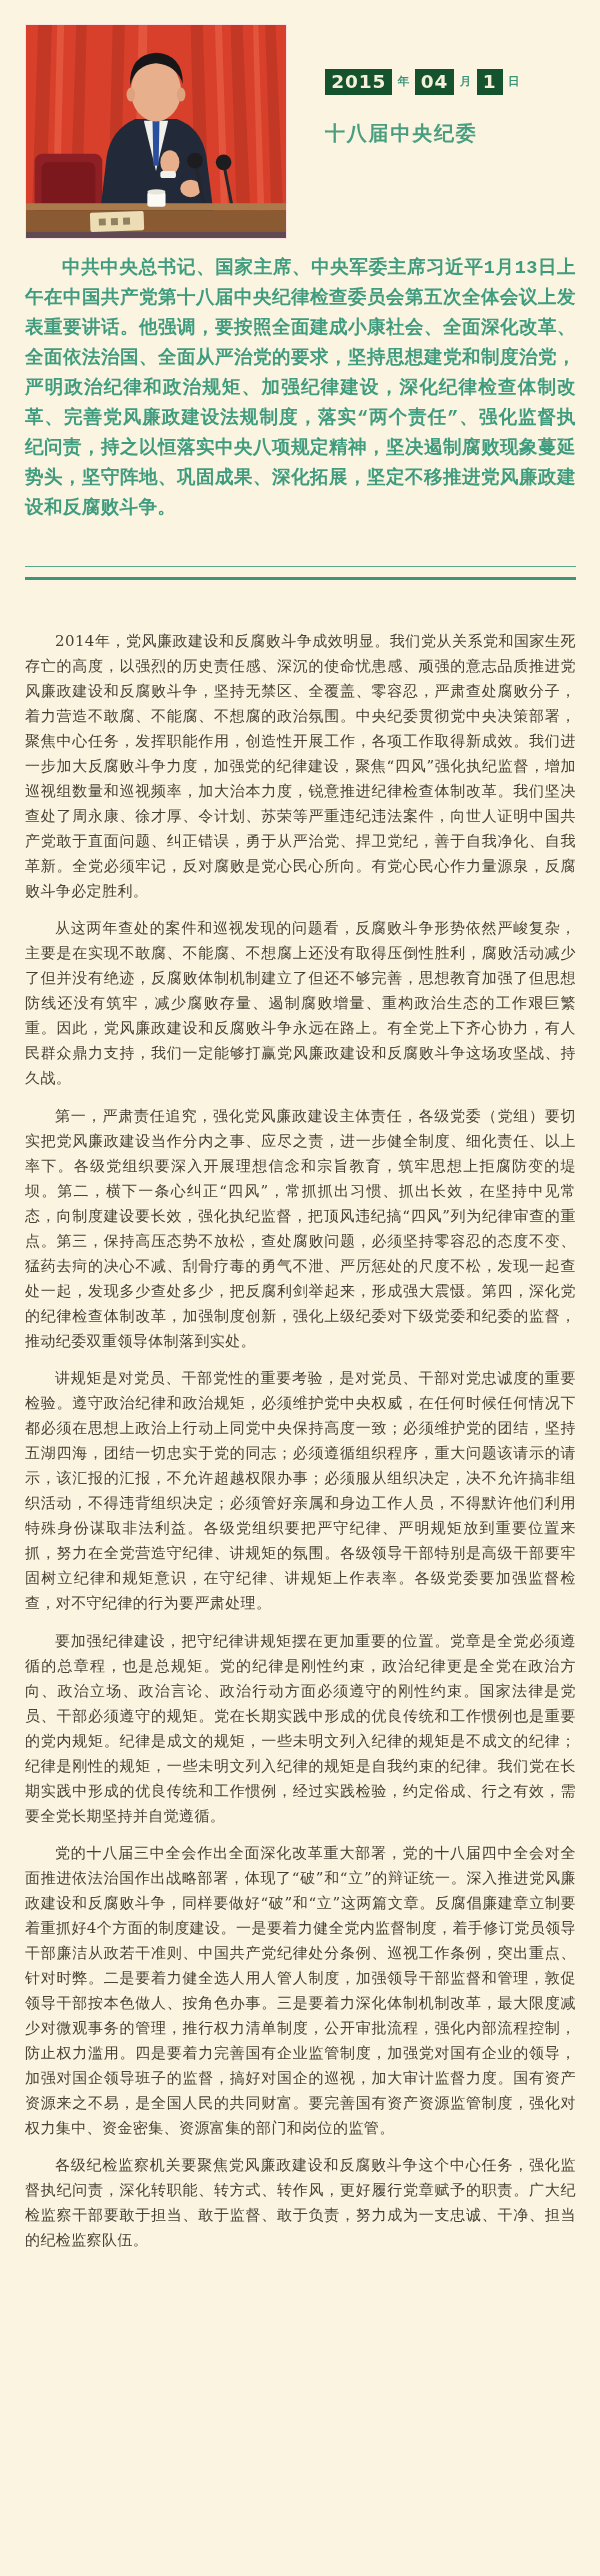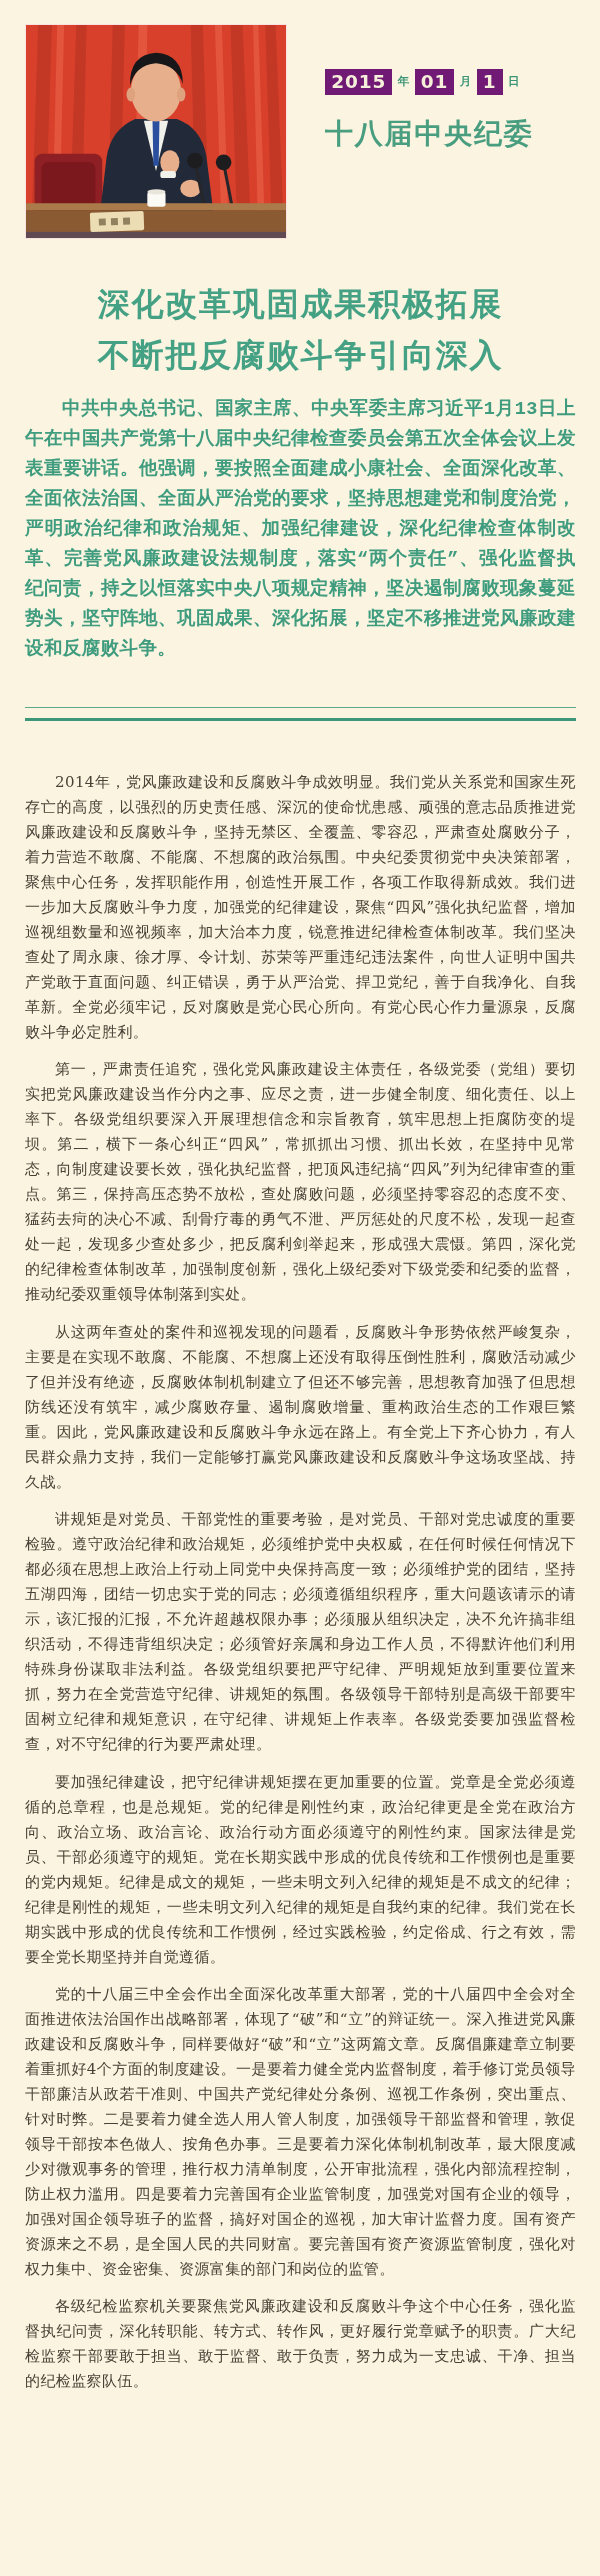--- a/index.html
+++ b/index.html
@@ -16,31 +16,31 @@
   .header{position:relative;height:240px;}
   .photo{
     position:absolute;left:25px;top:24px;width:262px;height:215px;
     border:1.8px solid rgba(255,255,255,.85);
     box-sizing:border-box;overflow:hidden;background:#d8402c;
   }
   .photo svg{display:block;width:100%;height:100%;}
   .header-right{position:absolute;left:325px;top:69px;width:256px;}
   .date-row{display:flex;align-items:center;gap:5.3px;}
   .badge{
-    display:inline-block;background:#701a75;color:#f6f0db;
+    display:inline-block;background:#14532d;color:#f6f0db;
     font-family:"DejaVu Sans", sans-serif;font-weight:bold;
     font-size:18.5px;line-height:25.6px;height:25.6px;padding:0 6.2px;
     letter-spacing:0.9px;
   }
   .date-unit{
     color:#3e9678;font-size:11.5px;font-weight:bold;line-height:25.6px;
   }
   .session-title{
     margin:21px 0 0 0;color:#4a9e80;font-weight:bold;
-    font-size:28px;line-height:35px;letter-spacing:1.8px;
+    font-size:20px;line-height:35px;letter-spacing:1.8px;
   }
   .session-title span{display:block;}
 
   
   .headline{
     margin:39px 26.5px 0 26.5px;text-align:center;
     font-family:"DejaVu Serif","Liberation Serif",serif;
     color:#45a184;font-weight:bold;font-size:32px;line-height:51px;
     letter-spacing:1.8px;
   }
@@ -130,48 +130,44 @@
 
         <rect x="140" y="192" width="21" height="17" rx="3" fill="#fbfaf4"></rect>
         <ellipse cx="150.5" cy="192" rx="10.5" ry="3" fill="#e8e6da"></ellipse>
       </svg>
     </div>
 
     <div class="header-right">
       <div class="date-row">
         <span class="badge">2015</span>
         <span class="date-unit">年</span>
-        <span class="badge">01</span>
+        <span class="badge">04</span>
         <span class="date-unit">月</span>
         <span class="badge">1</span>
         <span class="date-unit">日</span>
       </div>
       <h2 class="session-title">
         <span>十八届中央纪委</span>
       </h2>
     </div>
 
   </header>
 
-  <h1 class="headline">
-    <span>深化改革巩固成果积极拓展</span>
-    <span>不断把反腐败斗争引向深入</span>
-  </h1>
 
   <p class="intro">中共中央总书记、国家主席、中央军委主席习近平1月13日上午在中国共产党第十八届中央纪律检查委员会第五次全体会议上发表重要讲话。他强调，要按照全面建成小康社会、全面深化改革、全面依法治国、全面从严治党的要求，坚持思想建党和制度治党，严明政治纪律和政治规矩、加强纪律建设，深化纪律检查体制改革、完善党风廉政建设法规制度，落实“两个责任”、强化监督执纪问责，持之以恒落实中央八项规定精神，坚决遏制腐败现象蔓延势头，坚守阵地、巩固成果、深化拓展，坚定不移推进党风廉政建设和反腐败斗争。</p>
 
   <div class="divider">
     <div class="rule-thin"></div>
     <div class="rule-thick"></div>
   </div>
 
   <section class="article-body">
       <p class="bpara">2014年，党风廉政建设和反腐败斗争成效明显。我们党从关系党和国家生死存亡的高度，以强烈的历史责任感、深沉的使命忧患感、顽强的意志品质推进党风廉政建设和反腐败斗争，坚持无禁区、全覆盖、零容忍，严肃查处腐败分子，着力营造不敢腐、不能腐、不想腐的政治氛围。中央纪委贯彻党中央决策部署，聚焦中心任务，发挥职能作用，创造性开展工作，各项工作取得新成效。我们进一步加大反腐败斗争力度，加强党的纪律建设，聚焦“四风”强化执纪监督，增加巡视组数量和巡视频率，加大治本力度，锐意推进纪律检查体制改革。我们坚决查处了周永康、徐才厚、令计划、苏荣等严重违纪违法案件，向世人证明中国共产党敢于直面问题、纠正错误，勇于从严治党、捍卫党纪，善于自我净化、自我革新。全党必须牢记，反对腐败是党心民心所向。有党心民心作力量源泉，反腐败斗争必定胜利。</p>
+      <p class="bpara">从这两年查处的案件和巡视发现的问题看，反腐败斗争形势依然严峻复杂，主要是在实现不敢腐、不能腐、不想腐上还没有取得压倒性胜利，腐败活动减少了但并没有绝迹，反腐败体制机制建立了但还不够完善，思想教育加强了但思想防线还没有筑牢，减少腐败存量、遏制腐败增量、重构政治生态的工作艰巨繁重。因此，党风廉政建设和反腐败斗争永远在路上。有全党上下齐心协力，有人民群众鼎力支持，我们一定能够打赢党风廉政建设和反腐败斗争这场攻坚战、持久战。</p>
       <p class="bpara">第一，严肃责任追究，强化党风廉政建设主体责任，各级党委（党组）要切实把党风廉政建设当作分内之事、应尽之责，进一步健全制度、细化责任、以上率下。各级党组织要深入开展理想信念和宗旨教育，筑牢思想上拒腐防变的堤坝。第二，横下一条心纠正“四风”，常抓抓出习惯、抓出长效，在坚持中见常态，向制度建设要长效，强化执纪监督，把顶风违纪搞“四风”列为纪律审查的重点。第三，保持高压态势不放松，查处腐败问题，必须坚持零容忍的态度不变、猛药去疴的决心不减、刮骨疗毒的勇气不泄、严厉惩处的尺度不松，发现一起查处一起，发现多少查处多少，把反腐利剑举起来，形成强大震慑。第四，深化党的纪律检查体制改革，加强制度创新，强化上级纪委对下级党委和纪委的监督，推动纪委双重领导体制落到实处。</p>
-      <p class="bpara">从这两年查处的案件和巡视发现的问题看，反腐败斗争形势依然严峻复杂，主要是在实现不敢腐、不能腐、不想腐上还没有取得压倒性胜利，腐败活动减少了但并没有绝迹，反腐败体制机制建立了但还不够完善，思想教育加强了但思想防线还没有筑牢，减少腐败存量、遏制腐败增量、重构政治生态的工作艰巨繁重。因此，党风廉政建设和反腐败斗争永远在路上。有全党上下齐心协力，有人民群众鼎力支持，我们一定能够打赢党风廉政建设和反腐败斗争这场攻坚战、持久战。</p>
       <p class="bpara">讲规矩是对党员、干部党性的重要考验，是对党员、干部对党忠诚度的重要检验。遵守政治纪律和政治规矩，必须维护党中央权威，在任何时候任何情况下都必须在思想上政治上行动上同党中央保持高度一致；必须维护党的团结，坚持五湖四海，团结一切忠实于党的同志；必须遵循组织程序，重大问题该请示的请示，该汇报的汇报，不允许超越权限办事；必须服从组织决定，决不允许搞非组织活动，不得违背组织决定；必须管好亲属和身边工作人员，不得默许他们利用特殊身份谋取非法利益。各级党组织要把严守纪律、严明规矩放到重要位置来抓，努力在全党营造守纪律、讲规矩的氛围。各级领导干部特别是高级干部要牢固树立纪律和规矩意识，在守纪律、讲规矩上作表率。各级党委要加强监督检查，对不守纪律的行为要严肃处理。</p>
       <p class="bpara">要加强纪律建设，把守纪律讲规矩摆在更加重要的位置。党章是全党必须遵循的总章程，也是总规矩。党的纪律是刚性约束，政治纪律更是全党在政治方向、政治立场、政治言论、政治行动方面必须遵守的刚性约束。国家法律是党员、干部必须遵守的规矩。党在长期实践中形成的优良传统和工作惯例也是重要的党内规矩。纪律是成文的规矩，一些未明文列入纪律的规矩是不成文的纪律；纪律是刚性的规矩，一些未明文列入纪律的规矩是自我约束的纪律。我们党在长期实践中形成的优良传统和工作惯例，经过实践检验，约定俗成、行之有效，需要全党长期坚持并自觉遵循。</p>
       <p class="bpara">党的十八届三中全会作出全面深化改革重大部署，党的十八届四中全会对全面推进依法治国作出战略部署，体现了“破”和“立”的辩证统一。深入推进党风廉政建设和反腐败斗争，同样要做好“破”和“立”这两篇文章。反腐倡廉建章立制要着重抓好4个方面的制度建设。一是要着力健全党内监督制度，着手修订党员领导干部廉洁从政若干准则、中国共产党纪律处分条例、巡视工作条例，突出重点、针对时弊。二是要着力健全选人用人管人制度，加强领导干部监督和管理，敦促领导干部按本色做人、按角色办事。三是要着力深化体制机制改革，最大限度减少对微观事务的管理，推行权力清单制度，公开审批流程，强化内部流程控制，防止权力滥用。四是要着力完善国有企业监管制度，加强党对国有企业的领导，加强对国企领导班子的监督，搞好对国企的巡视，加大审计监督力度。国有资产资源来之不易，是全国人民的共同财富。要完善国有资产资源监管制度，强化对权力集中、资金密集、资源富集的部门和岗位的监管。</p>
       <p class="bpara">各级纪检监察机关要聚焦党风廉政建设和反腐败斗争这个中心任务，强化监督执纪问责，深化转职能、转方式、转作风，更好履行党章赋予的职责。广大纪检监察干部要敢于担当、敢于监督、敢于负责，努力成为一支忠诚、干净、担当的纪检监察队伍。</p>
     </section>
 
 </div>
 
 
 </body></html>

